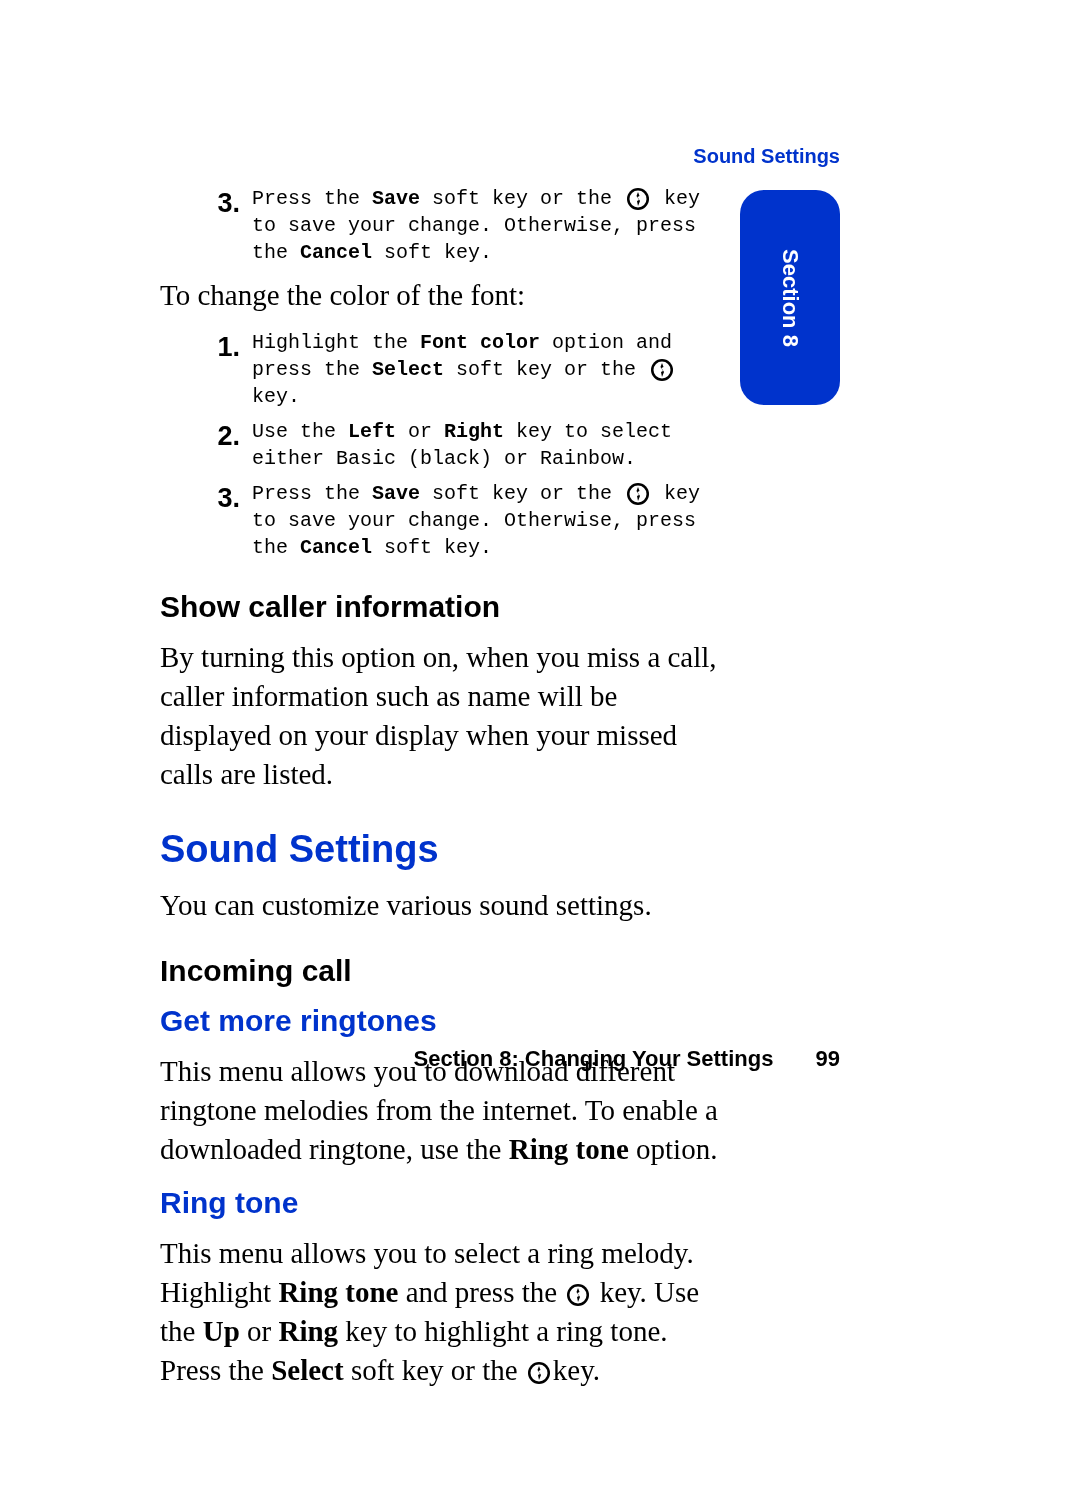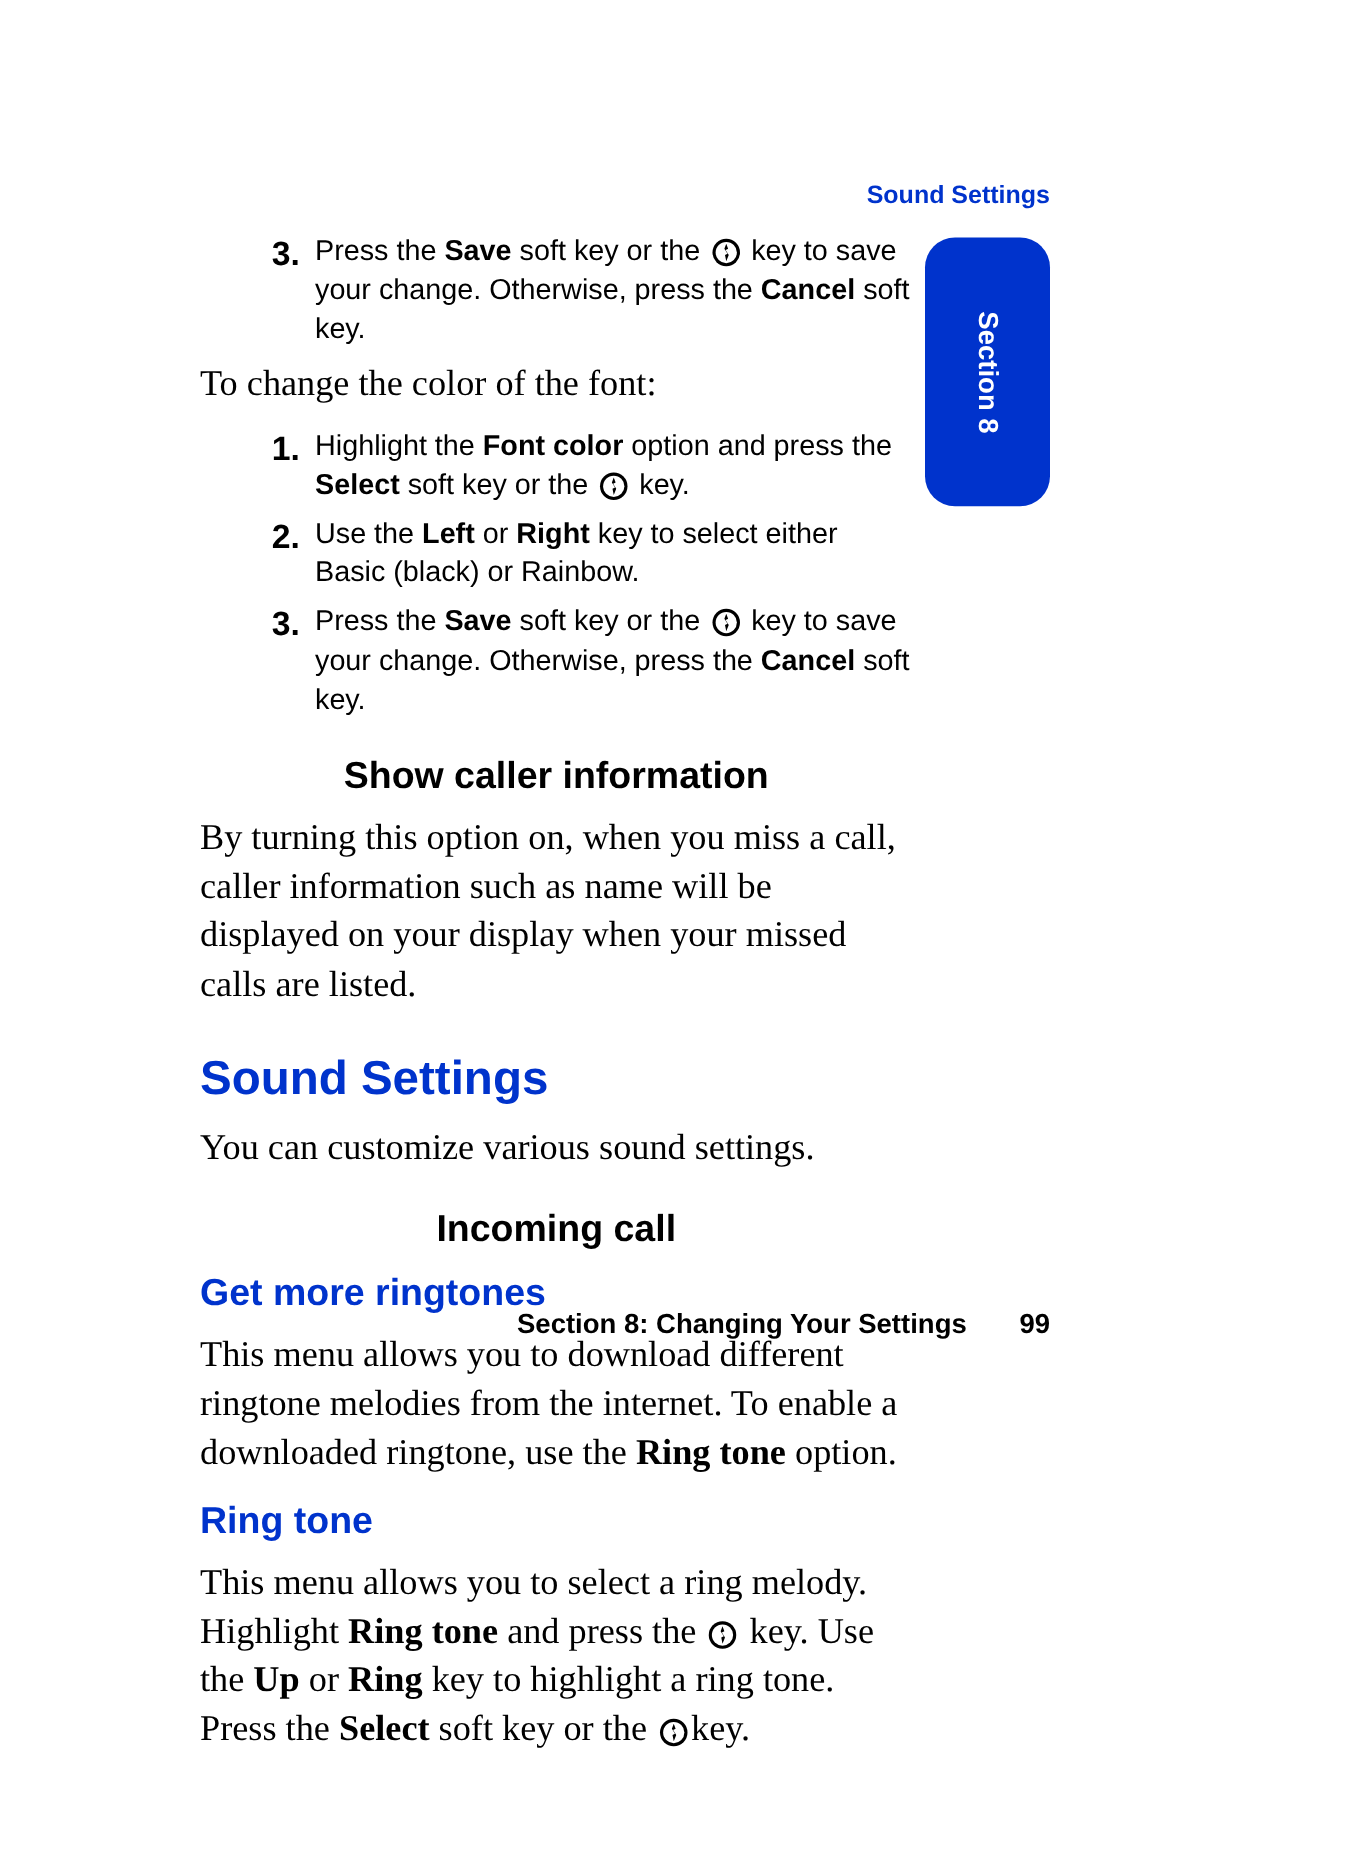--- a/index.html
+++ b/index.html
@@ -48,40 +48,39 @@
     flex: 0 0 92px;
     font-family: Arial, Helvetica, sans-serif;
     font-weight: bold;
     font-size: 27px;
     text-align: right;
     padding-right: 12px;
     box-sizing: border-box;
   }
   .li-body {
     flex: 1;
-    font-family: Liberation Sans, sans-serif;
-    font-size: 23px;
+    font-family: Liberation Mono, monospace;
+    font-size: 20px;
     line-height: 1.35;
   }
   .li-body b {
     font-weight: bold;
   }
   .serif-para {
     font-family: Georgia, "Times New Roman", serif;
     font-size: 29px;
     line-height: 1.35;
     margin: 10px 0 14px 0;
   }
   h2.section-black {
     font-family: Arial, Helvetica, sans-serif;
     font-weight: bold;
     font-size: 30px;
     margin: 26px 0 6px 0;
     color: #000;
-    text-align: center;
   }
   h1.section-blue {
     font-family: Arial, Helvetica, sans-serif;
     font-weight: bold;
     font-size: 38px;
     color: #0033cc;
     margin: 30px 0 6px 0;
   }
   h3.sub-blue {
     font-family: Arial, Helvetica, sans-serif;

